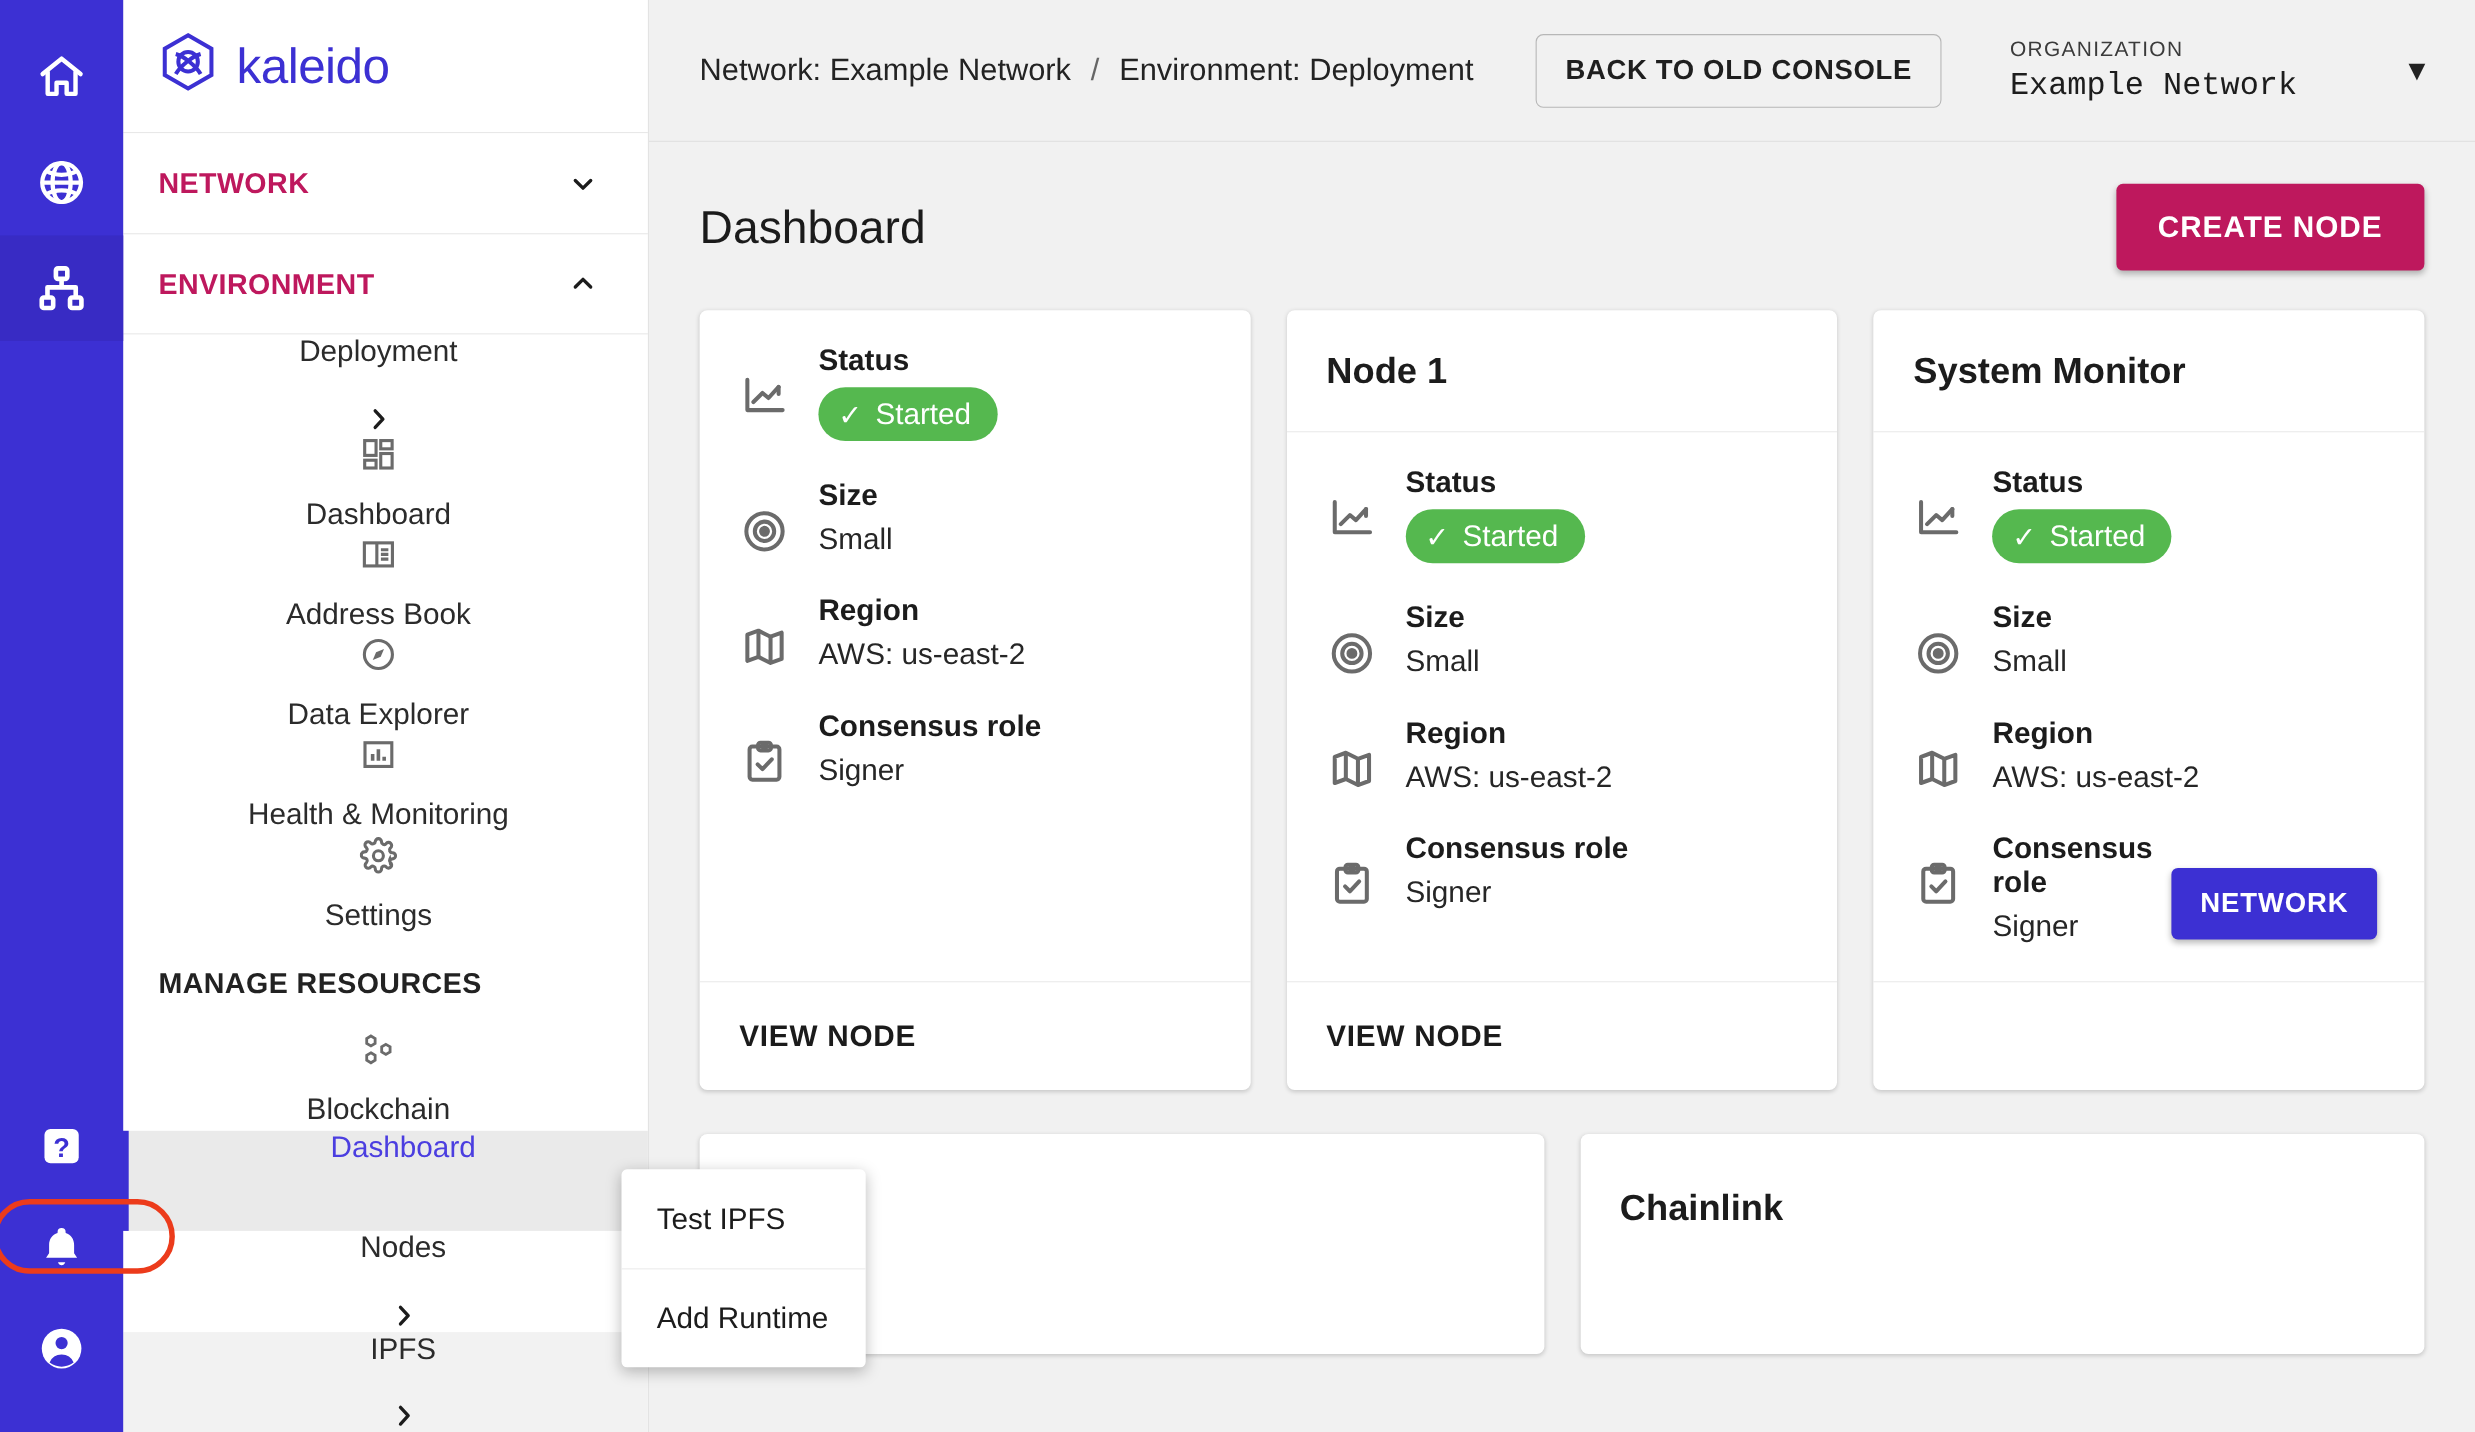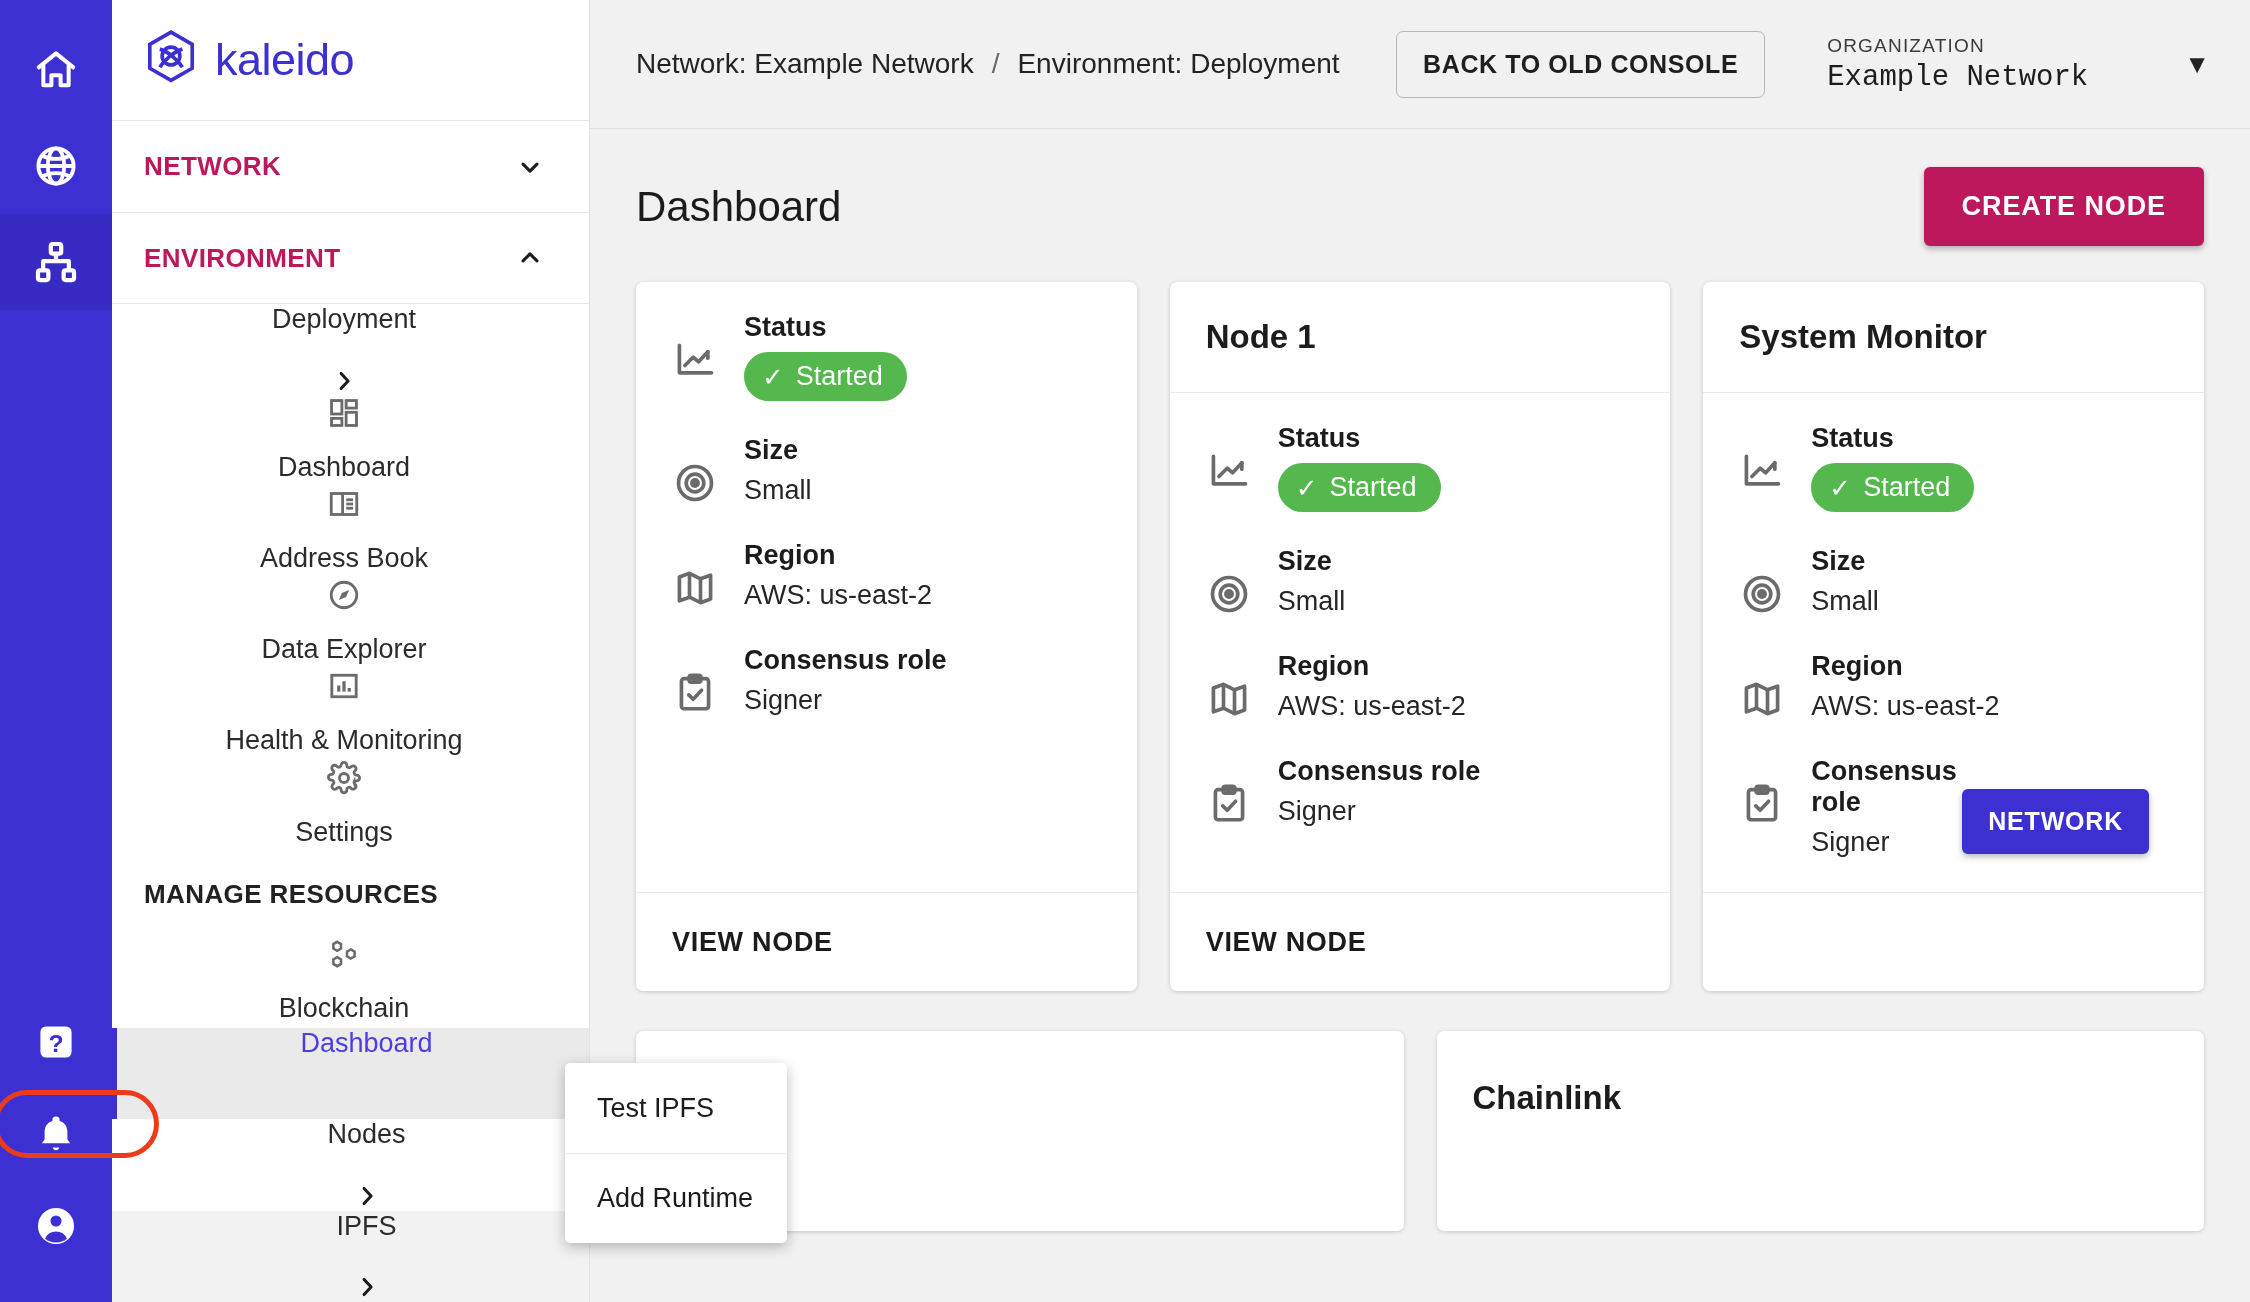--- a/index.html
+++ b/index.html
@@ -105,21 +105,21 @@
   .card {
     flex: 1; background: #fff; border-radius: 7px;
     box-shadow: 0 1px 4px rgba(0,0,0,0.17); display: flex; flex-direction: column;
     min-width: 0;
   }
   .card-head {
     height: 111px; display: flex; align-items: center; padding: 0 36px;
     border-bottom: 1px solid #eaeaea;
   }
   .card-title { font-size: 33px; font-weight: 700; color: #1c1c1c; }
-  .card-body { padding: 30px 49px 24px 36px; border-bottom: 1px solid #eaeaea; flex: 1; }
+  .card-body { padding: 30px 37px 24px 36px; border-bottom: 1px solid #eaeaea; flex: 1; }
   .fact { display: flex; gap: 26px; align-items: flex-start; margin-bottom: 34px; }
   .fact:last-child { margin-bottom: 10px; }
   .fact-icon { width: 46px; flex: 0 0 46px; padding-top: 26px; display: flex; justify-content: center; }
   .fact-text { min-width: 0; }
   .fact-label { font-size: 27px; font-weight: 700; color: #1c1c1c; margin-bottom: 9px; }
   .fact-value { font-size: 27px; color: #262626; }
   .badge {
     display: inline-flex; align-items: center; gap: 12px;
     background: #55b84f; color: #fff; border-radius: 30px;
     padding: 9px 24px 9px 18px; font-size: 27px;

